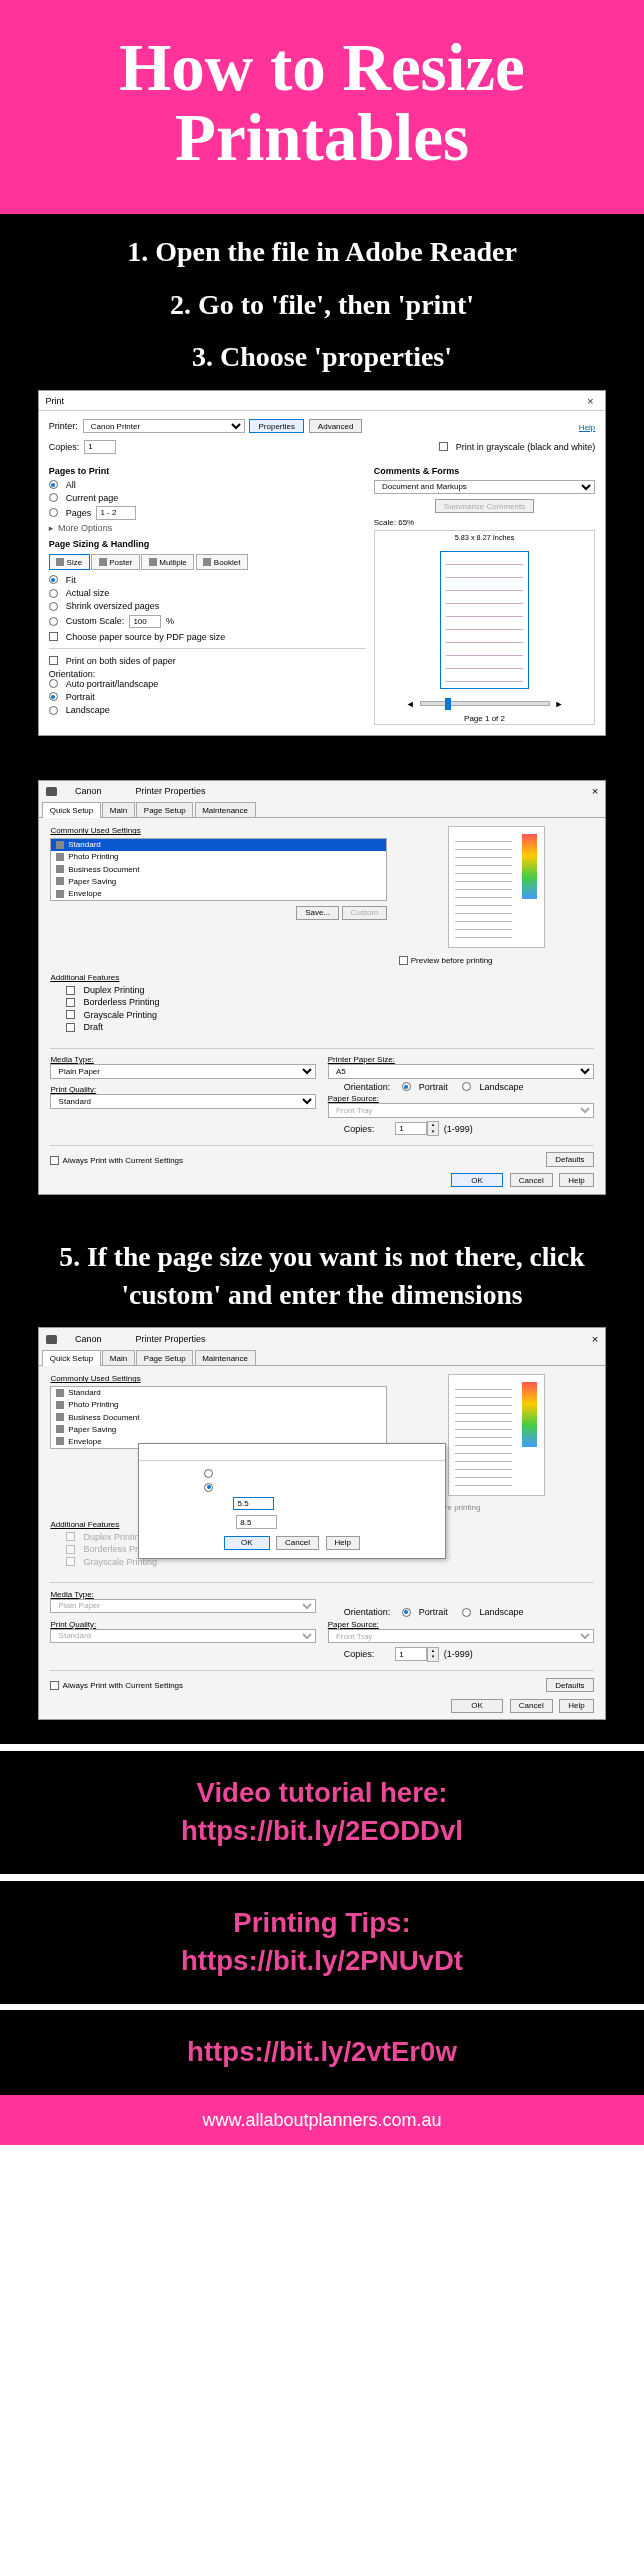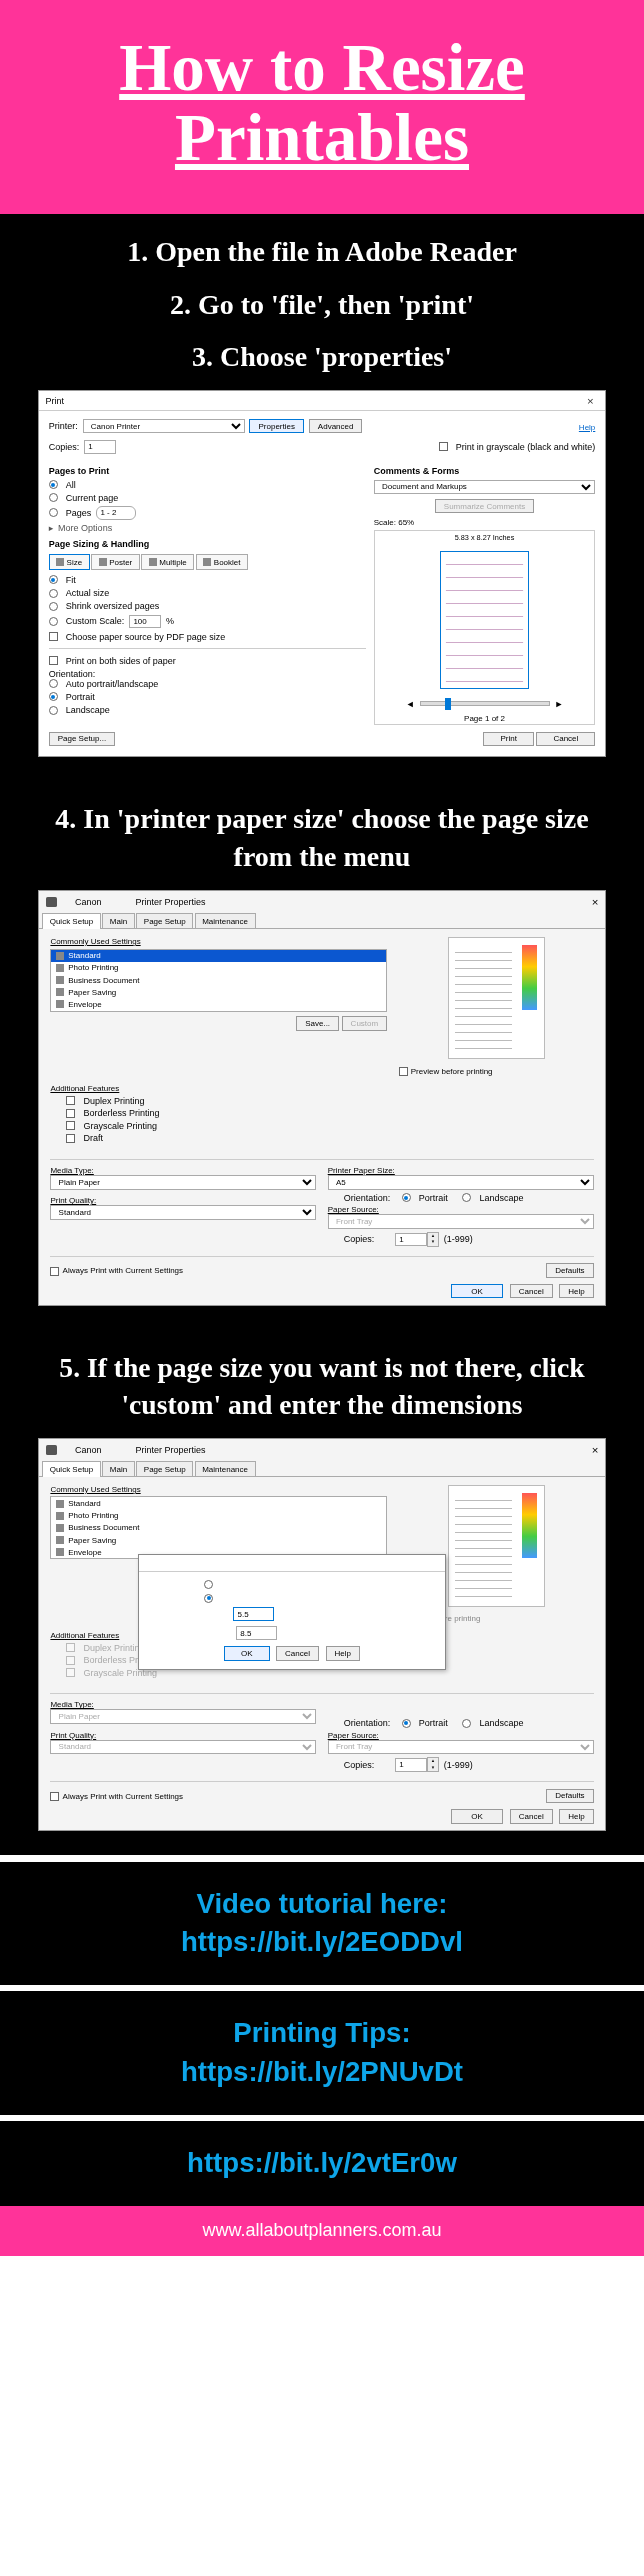--- a/index.html
+++ b/index.html
@@ -1,18 +1,18 @@
 <!DOCTYPE html>
 <html style="font-size:13px"><head>
 <meta charset="utf-8">
 <style>
 * { margin: 0; padding: 0; box-sizing: border-box; font-family: Arial, Helvetica, sans-serif; }
 body { background: #fff; width: 644px; }
 .container { width: 644px; }
-.header { background: #ff3399; color: #fff; text-align: center; padding: 32px 16px 41px; text-decoration: underline; }
+.header { background: #ff3399; color: #fff; text-align: center; padding: 32px 16px 41px; }
 .header h1 { font-size: 67px; font-weight: bold; font-family: Georgia, serif; line-height: 1.05; }
 .black-sec { background: #000; color: #fff; padding: 19.5px 24px 24px; }
 .instr { font-size: 28px; font-weight: bold; font-family: Georgia, serif; text-align: center; line-height: 1.35; margin-bottom: 14.6px; }
 .instr2 { font-size: 28px; font-weight: bold; font-family: Georgia, serif; text-align: center; line-height: 1.35; margin-bottom: 14.6px; }
 .instr3 { font-size: 27.6px; font-weight: bold; font-family: Georgia, serif; text-align: center; line-height: 1.35; margin-bottom: 14.6px; }
 .dialog { background: #fff; color: #000; margin: 0 auto; width: 568px; font-size: 9px; border: 0.8px solid #999; }
 .dlg-title { background: #fff; padding: 3.2px 6.5px; display: flex; justify-content: space-between; align-items: center; border-bottom: 0.8px solid #ccc; }
 .dlg-title .x { color: #333; font-size: 11.4px; padding: 0 4.9px; }
 .dlg-body { padding: 8px 9.7px 9.7px; }
 .row { display: flex; align-items: center; gap: 4.9px; margin-bottom: 3.2px; }
@@ -71,21 +71,21 @@
 
 
 .custom-wrap { position: relative; }
 .custom-dlg { position: absolute; top: 116px; left: 114px; width: 308px; background: #fff; border: 0.8px solid #888; box-shadow: 1.6px 1.6px 4.9px rgba(0,0,0,0.3); font-size: 8px; z-index: 10; }
 .custom-title { padding: 3.2px 6.5px; border-bottom: 0.8px solid #ccc; display: flex; justify-content: space-between; }
 .custom-body { padding: 8px 9.7px; }
 .custom-row { display: flex; align-items: center; gap: 6.5px; margin-bottom: 4.9px; }
 .custom-row > span:first-child { width: 49px; }
 
 .divider { height: 6.5px; background: #fff; margin: 0; }
-.footer-link { background: #000; color: #0ea5e9; text-align: center; padding: 23px 16px; font-family: Georgia, serif; font-size: 27.6px; font-weight: bold; line-height: 1.4; }
+.footer-link { background: #000; color: #ec4899; text-align: center; padding: 23px 16px; font-family: Georgia, serif; font-size: 27.6px; font-weight: bold; line-height: 1.4; }
 .site-footer { background: #ff3399; color: #fff; text-align: center; padding: 14.6px; font-size: 18px; font-family: Georgia, serif; }
 .help-link { color: #0066cc; text-decoration: underline; font-size: 8px; }
 .printer-icon { width: 11.4px; height: 9.7px; background: #555; display: inline-block; border-radius: 1.6px; }
 </style>
 </head>
 <body>
 
 <div class="container">
 
 <div class="header">
@@ -130,21 +130,21 @@
                 <span class="radio on"></span>
                 <span>All</span>
               </div>
           <div class="row">
                 <span class="radio"></span>
                 <span>Current page</span>
               </div>
           <div class="row">
                 <span class="radio"></span>
                 <span>Pages</span> 
-                <input type="text" style="width: 40px; border-radius: 6px;" value="1 - 2">
+                <input type="text" style="width: 40px;" value="1 - 2">
               </div>
           <div class="row" style="color:#555;">▸ <span>More Options</span></div>
 
           <div class="heading">Page Sizing &amp; Handling</div>
           <div class="tabbtns">
             <div class="tabbtn sel">
                   <span class="icon-sq"></span>
                   <span>Size</span>
                 </div>
             <div class="tabbtn">
@@ -217,33 +217,25 @@
               <div class="slider-track">
                     <div class="slider-thumb"></div>
                   </div>
               <span>►</span>
             </div>
             <div class="preview-pg">Page 1 of 2</div>
           </div>
         </div>
       </div>
 
-      <div class="btnrow-left">
-        <button class="btn">Page Setup...</button>
-        <div>
-          <button class="btn" style="padding:1.6px 16px;">Print</button>
-          <button class="btn" style="padding:1.6px 16px;">Cancel</button>
-        </div>
-      </div>
     </div>
   </div>
 </div>
 
 <div class="black-sec">
-  <div class="instr2">4. In 'printer paper size' choose the page size from the menu</div>
 
   <div class="pp-dialog">
     <div class="pp-title">
       <span class="printer-icon"></span>
       <span>Canon</span>
       <span style="margin-left:16px;">Printer Properties</span>
       <span class="x">×</span>
     </div>
     <div class="pp-tabs">
       <div class="pp-tab">Quick Setup</div>

